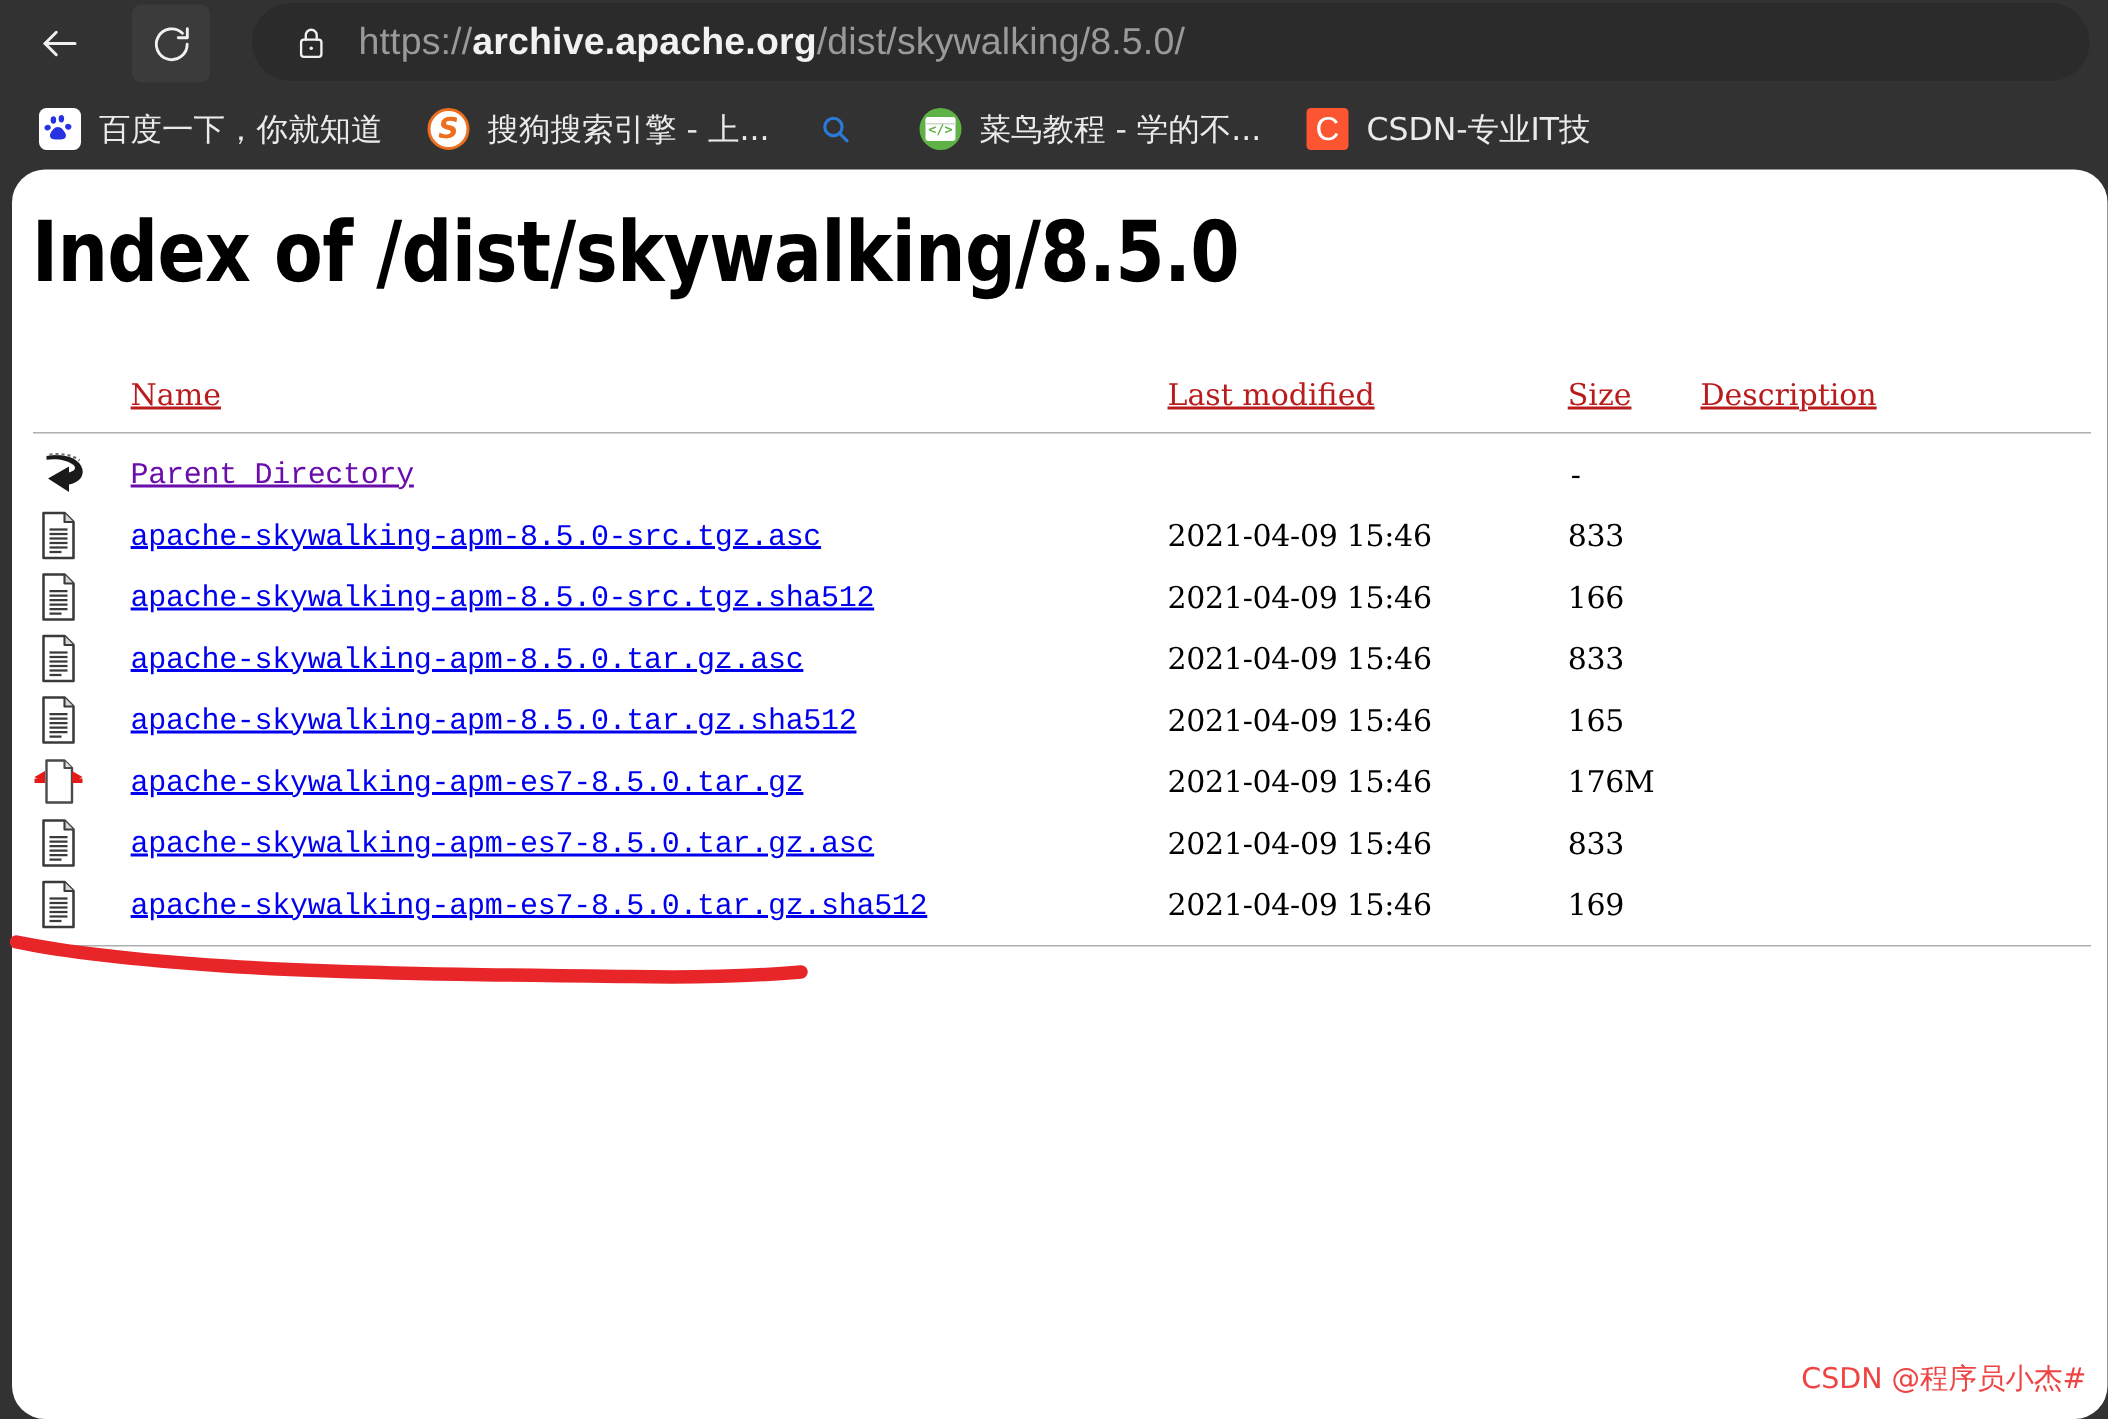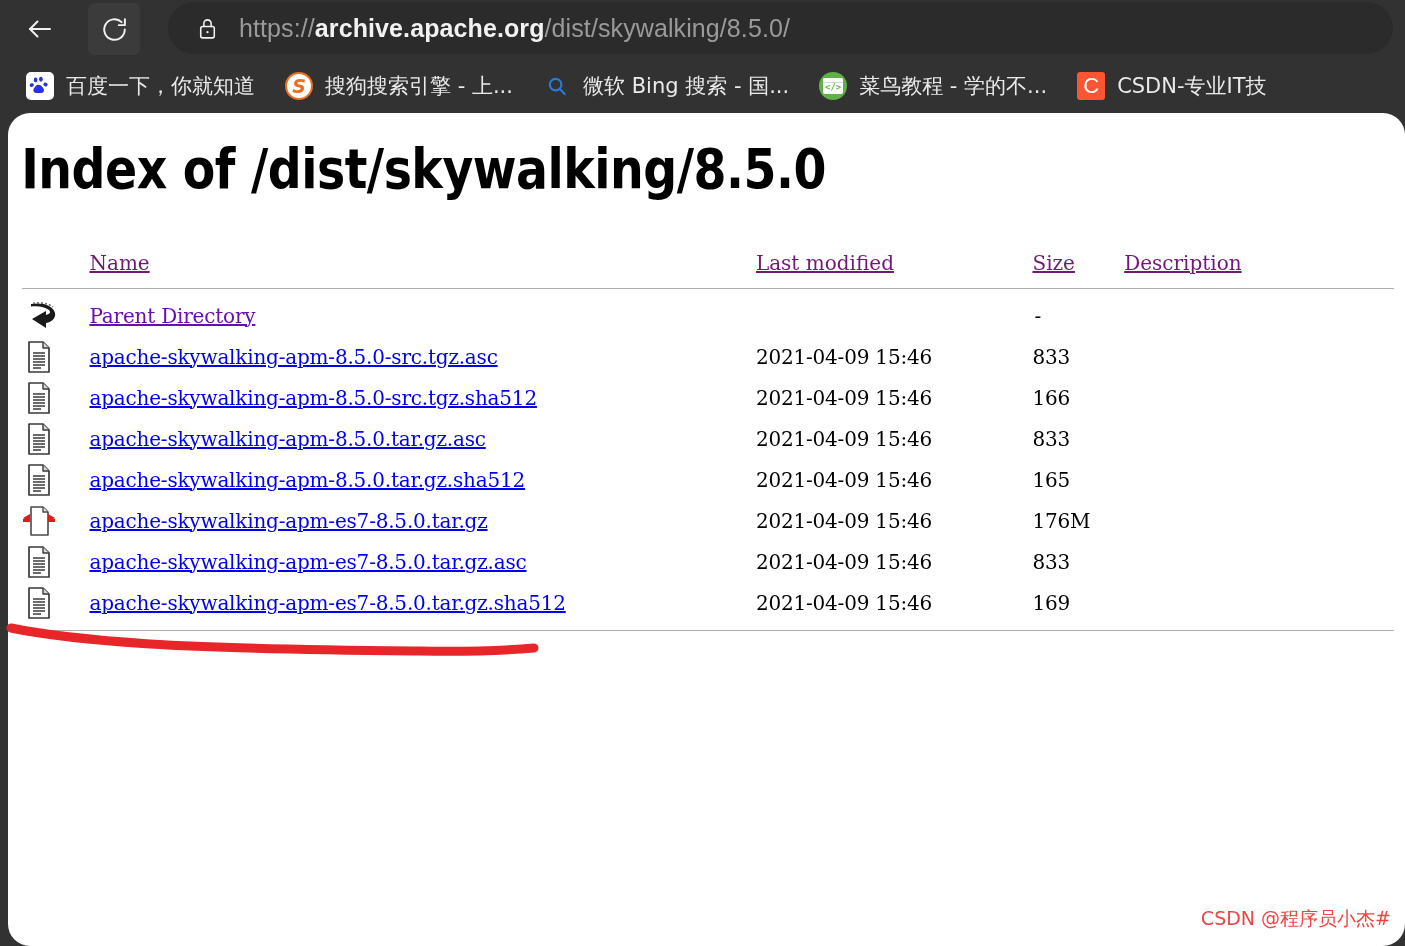--- a/index.html
+++ b/index.html
@@ -243,21 +243,21 @@
     padding: 0;
     text-align: left;
     vertical-align: middle;
     font-weight: normal;
     white-space: nowrap;
     height: 41px;
   }
   .listing-table th { height: 36px; }
 
   .col-link {
-    color: #701a75;
+    color: #b91c1c;
     text-decoration: underline;
     cursor: pointer;
     font-family: "DejaVu Serif", "Liberation Serif", serif;
     font-size: 20px;
   }
 
   .hr-row td {
     height: 14px;
     padding: 0;
   }
@@ -266,20 +266,21 @@
     border-top: 1px solid #aeaeae;
     margin: 0;
     width: 1372px;
   }
 
   .file-link {
     color: #0000ee;
     text-decoration: underline;
     cursor: pointer;
     letter-spacing: -0.2px;
+    font-family: Liberation Mono, monospace;
   }
   .file-link.visited {
     color: #6a0dad;
   }
 
   .meta {
     color: #000000;
     font-family: "DejaVu Serif", "Liberation Serif", serif;
     letter-spacing: -0.2px;
   }
@@ -365,21 +366,20 @@
     </div>
 
 
     <div class="bookmark">
       <span class="bm-icon icon-bing">
         <svg width="22" height="22" viewBox="0 0 24 24" fill="none" stroke="#2b79d8" stroke-width="2.3" stroke-linecap="round">
           <circle cx="10.5" cy="10.5" r="6.3"></circle>
           <line x1="15.2" y1="15.4" x2="20.4" y2="20.6"></line>
         </svg>
       </span>
-      <span class="bm-label">微软 Bing 搜索 - 国...</span>
     </div>
 
     <div class="bookmark">
       <span class="bm-icon icon-runoob">
         <span class="window">
           <span class="code">&lt;/&gt;</span>
         </span>
       </span>
       <span class="bm-label">菜鸟教程 - 学的不...</span>
     </div>

